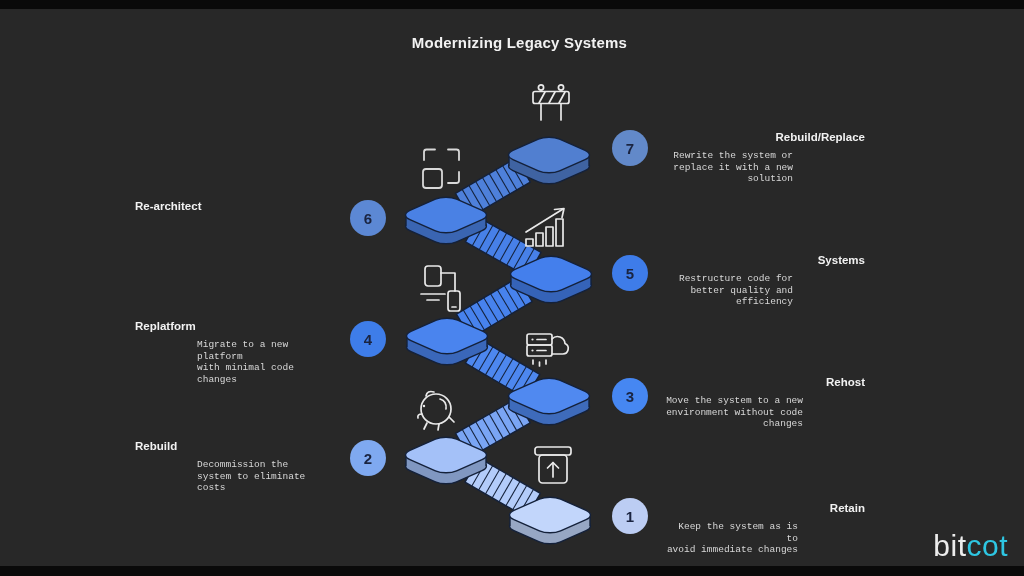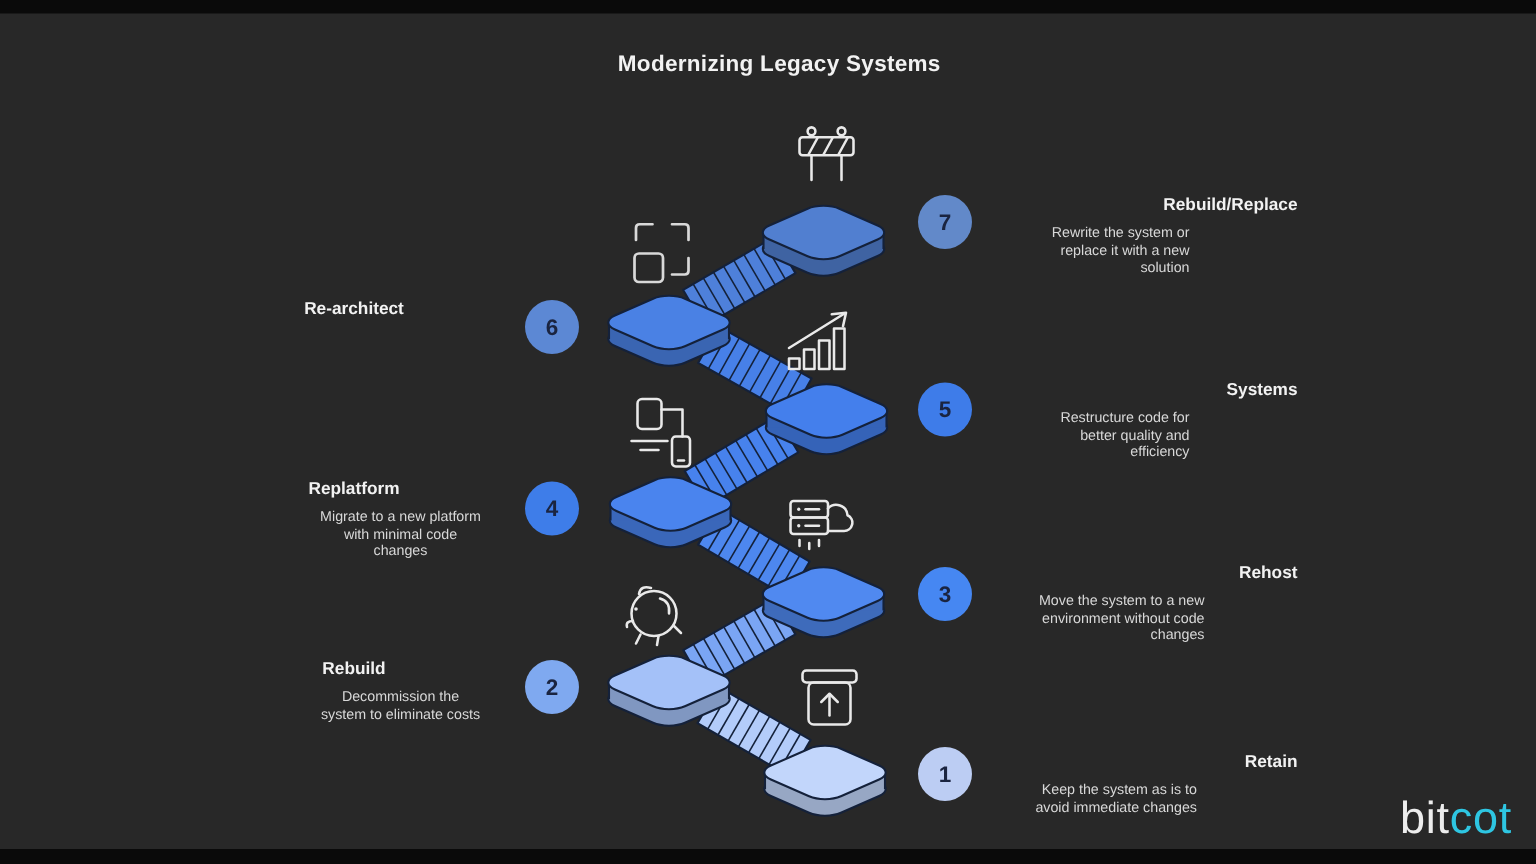--- a/index.html
+++ b/index.html
@@ -16,26 +16,27 @@
   }
   #staircase{position:absolute;left:0;top:0;}
   .icon-wrap{position:absolute;}
   .icon-wrap svg{display:block;}
   .step-circle{
     position:absolute;width:36px;height:36px;border-radius:50%;
     display:flex;align-items:center;justify-content:center;
     font-size:15px;font-weight:bold;color:#1a2440;
   }
   .step-label{position:absolute;width:202px;}
-  .step-label.left{text-align:center;}
+  .step-label.left{text-align:left;}
   .step-label.right{text-align:right;}
   .step-title{color:#f2f2f2;font-size:11.5px;font-weight:bold;}
   .step-desc{
     color:#d8d8d8;font-size:9.5px;line-height:11.5px;margin-top:7px;
     white-space:pre-line;
+    font-family:Liberation Mono, monospace;
   }
   .step-label.left .step-desc{margin-left:auto;}
   .brand-logo{
     position:absolute;right:16px;bottom:13px;
     font-size:30px;color:#ededed;letter-spacing:.5px;text-align:center;
   }
   .brand-logo .accent{color:#2ec6e2;}
 </style>
 </head>
 <body>

